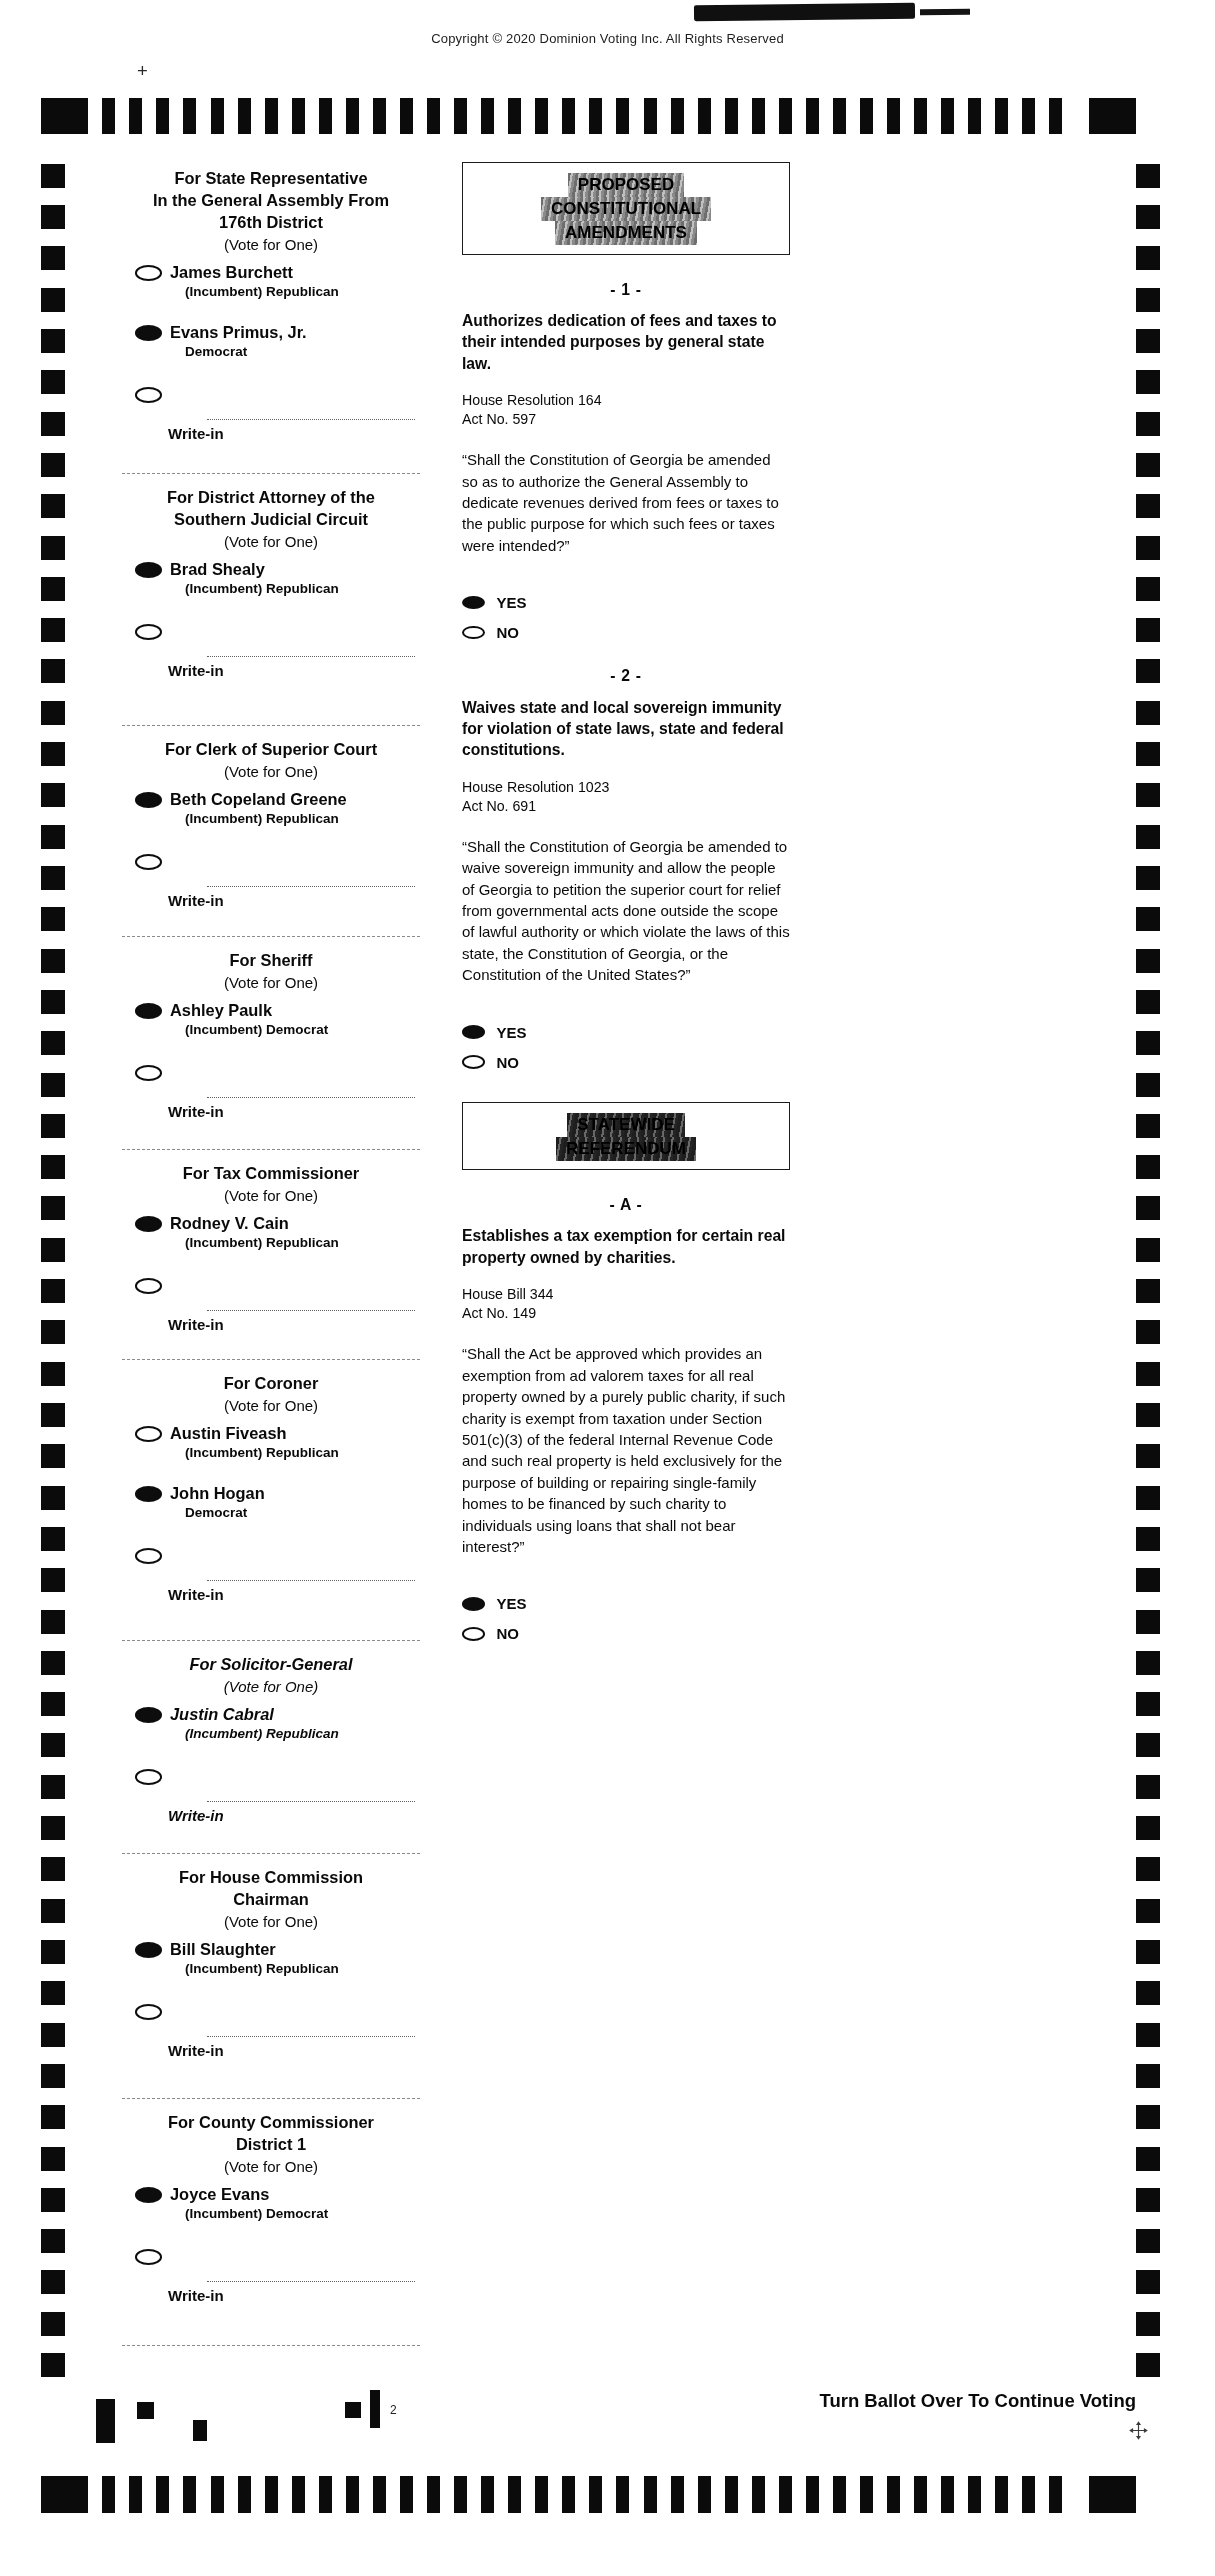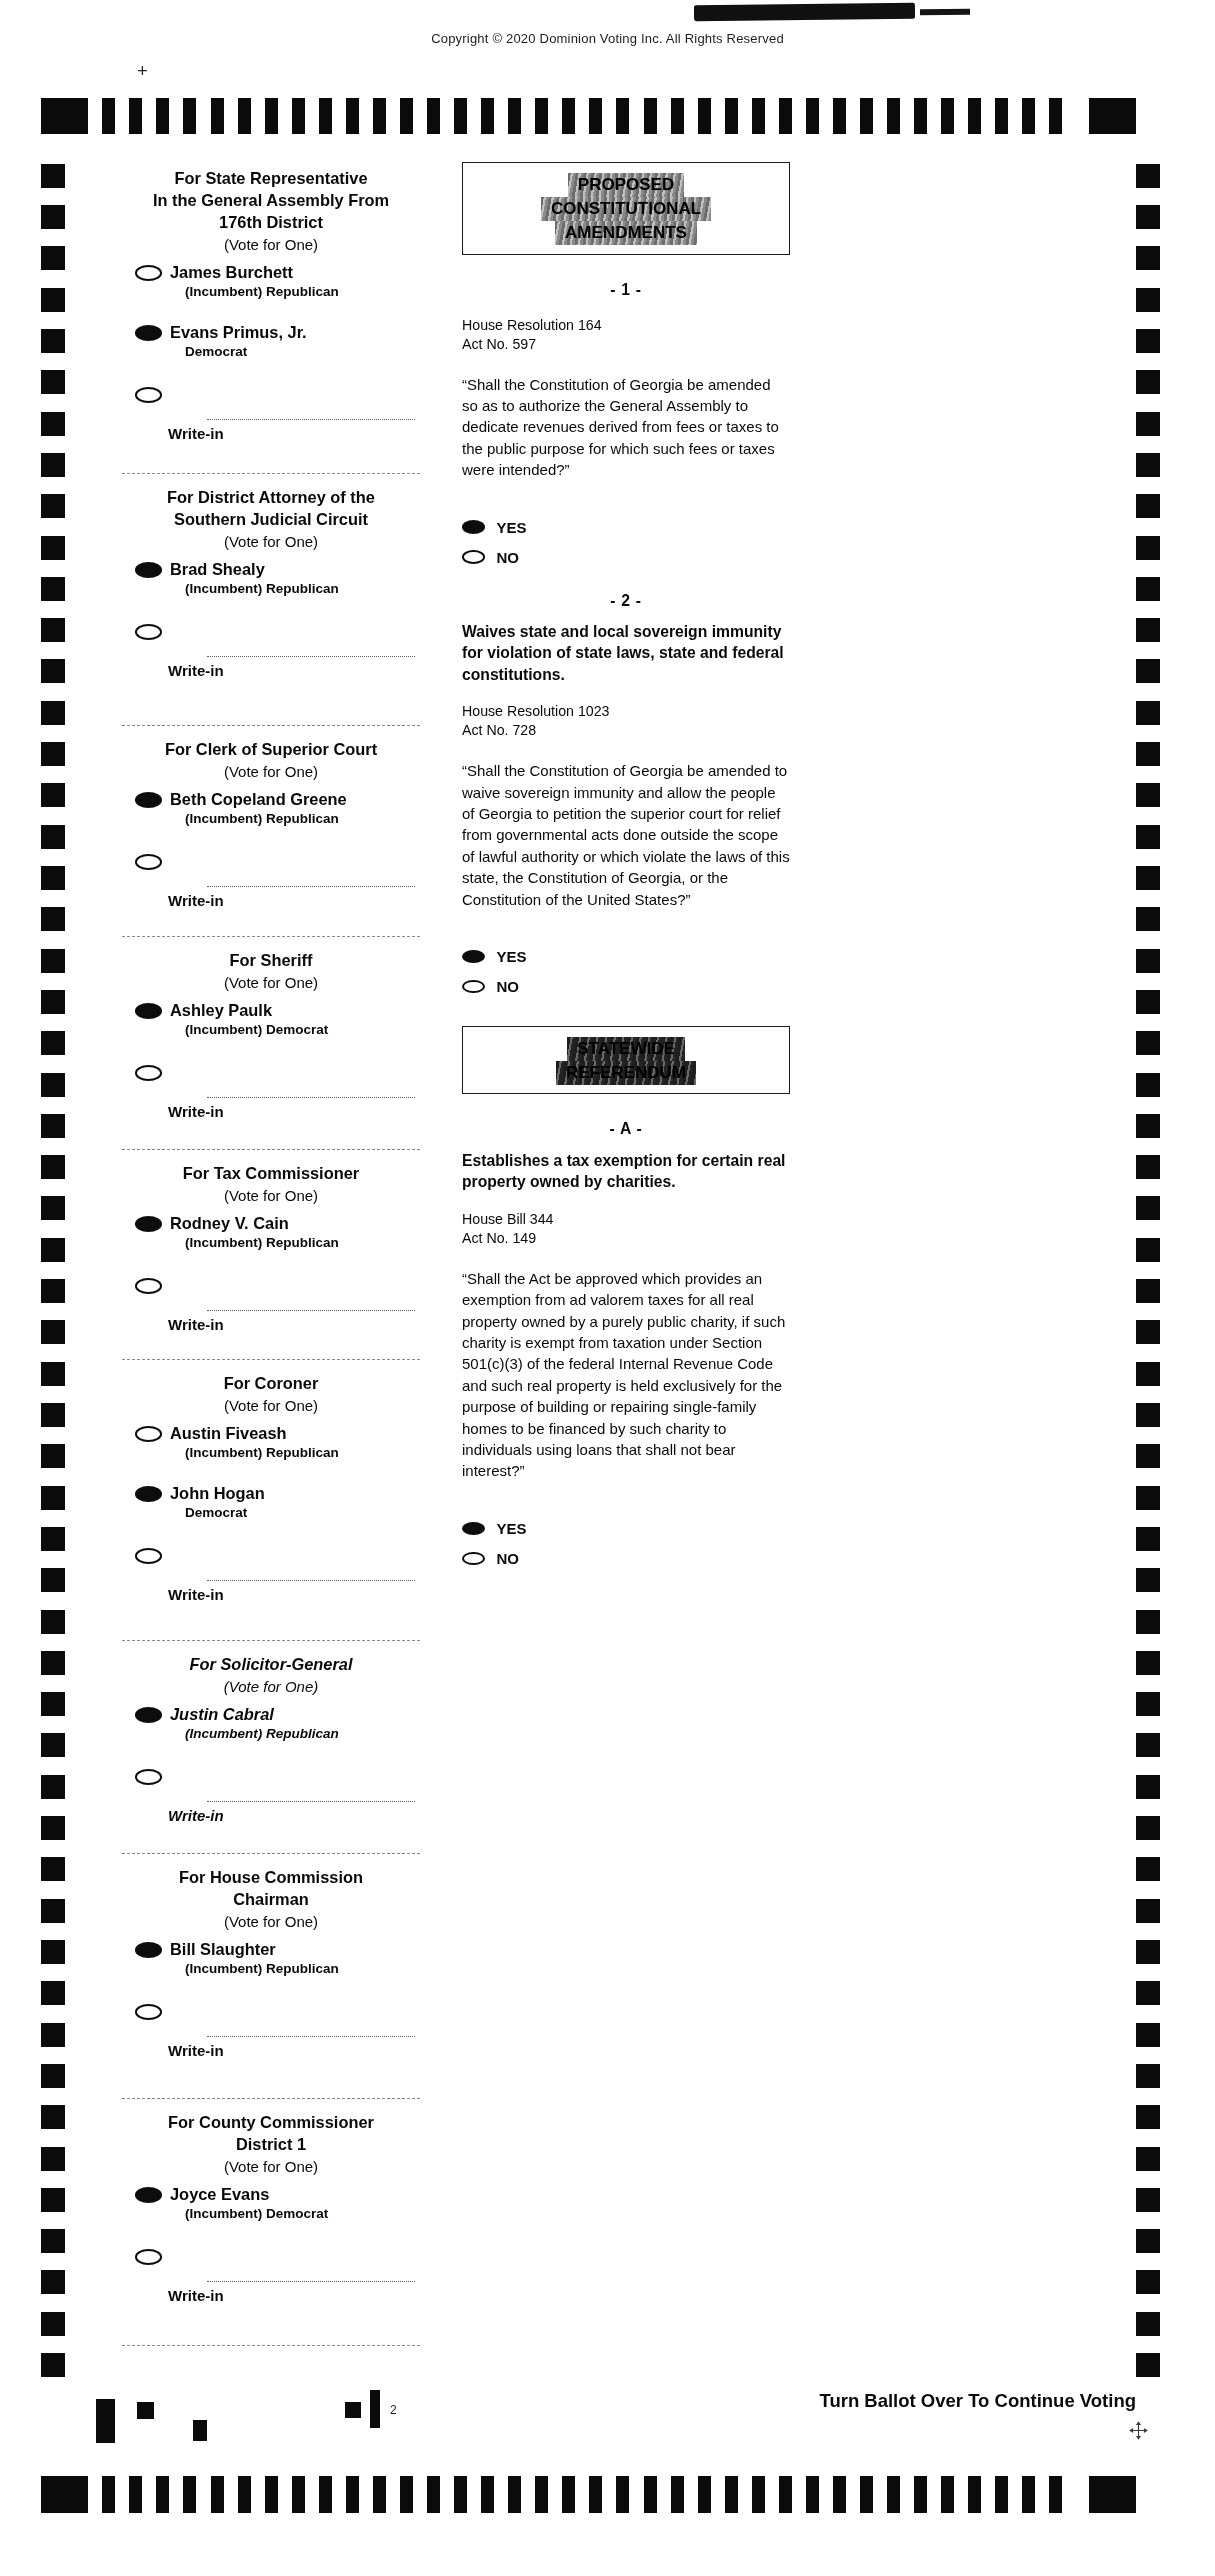--- a/index.html
+++ b/index.html
@@ -488,20 +488,21 @@
     </div>
 
   <div id="measures-column">
       <div class="section-box">
         <div><span class="section-line">PROPOSED</span></div>
         <div><span class="section-line">CONSTITUTIONAL</span></div>
         <div><span class="section-line">AMENDMENTS</span></div>
       </div>
       <div class="measure">
         <div class="m-number">- 1 -</div>
+        <div class="m-summary">Authorizes dedication of fees and taxes to their intended purposes by general state law.</div>
         <div class="m-refs">
           <div>House Resolution 164</div>
           <div>Act No. 597</div>
         </div>
         <div class="m-question">“Shall the Constitution of Georgia be amended so as to authorize the General Assembly to dedicate revenues derived from fees or taxes to the public purpose for which such fees or taxes were intended?”</div>
         <div class="m-options">
           <div class="opt">
             <div class="bubble filled"></div>
             <div class="opt-label">YES</div>
           </div>
@@ -509,21 +510,21 @@
             <div class="bubble"></div>
             <div class="opt-label">NO</div>
           </div>
         </div>
       </div>
       <div class="measure">
         <div class="m-number">- 2 -</div>
         <div class="m-summary">Waives state and local sovereign immunity for violation of state laws, state and federal constitutions.</div>
         <div class="m-refs">
           <div>House Resolution 1023</div>
-          <div>Act No. 728</div>
+          <div>Act No. 691</div>
         </div>
         <div class="m-question">“Shall the Constitution of Georgia be amended to waive sovereign immunity and allow the people of Georgia to petition the superior court for relief from governmental acts done outside the scope of lawful authority or which violate the laws of this state, the Constitution of Georgia, or the Constitution of the United States?”</div>
         <div class="m-options">
           <div class="opt">
             <div class="bubble filled"></div>
             <div class="opt-label">YES</div>
           </div>
           <div class="opt">
             <div class="bubble"></div>
             <div class="opt-label">NO</div>

